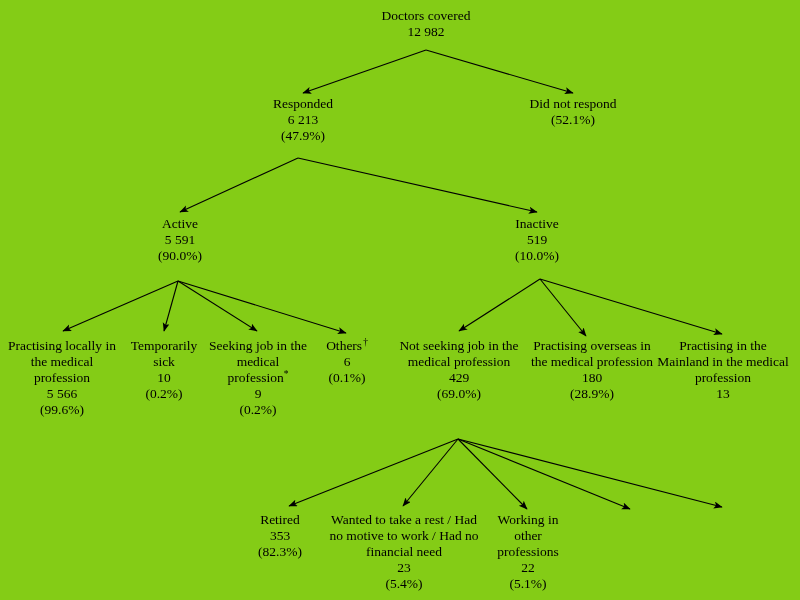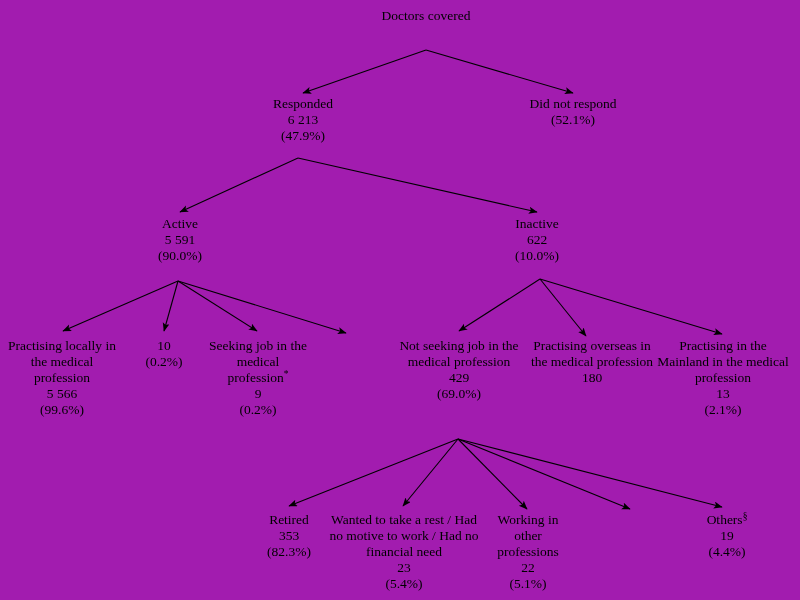--- a/index.html
+++ b/index.html
@@ -9,21 +9,21 @@
   }
   body {
     font-family: "Liberation Serif", "DejaVu Serif", serif;
     color: #000000;
   }
   #canvas {
     position: relative;
     width: 800px;
     height: 600px;
     overflow: hidden;
-    background: #a21caf;
+    background: #84cc16;
   }
   svg#edges {
     position: absolute;
     left: 0;
     top: 0;
     width: 800px;
     height: 600px;
     pointer-events: none;
   }
   .node {
@@ -74,20 +74,21 @@
       <line x1="458" y1="439" x2="289" y2="506"></line>
       <line x1="458" y1="439" x2="403" y2="506"></line>
       <line x1="458" y1="439" x2="527" y2="509"></line>
       <line x1="458" y1="439" x2="630" y2="509"></line>
       <line x1="458" y1="439" x2="722" y2="507"></line>
     </g>
   </svg>
 
   <div class="node" style="left:326px; top:8px; width:200px;">
     <span class="nlabel">Doctors covered</span>
+    <span class="nvalue">12 982</span>
   </div>
 
   <div class="node" style="left:223px; top:96px; width:160px;">
     <span class="nlabel">Responded</span>
     <span class="nvalue">6 213</span>
     <span class="npct">(47.9%)</span>
   </div>
 
   <div class="node" style="left:493px; top:96px; width:160px;">
     <span class="nlabel">Did not respond</span>
@@ -95,77 +96,78 @@
   </div>
 
   <div class="node" style="left:120px; top:216px; width:120px;">
     <span class="nlabel">Active</span>
     <span class="nvalue">5 591</span>
     <span class="npct">(90.0%)</span>
   </div>
 
   <div class="node" style="left:477px; top:216px; width:120px;">
     <span class="nlabel">Inactive</span>
-    <span class="nvalue">622</span>
+    <span class="nvalue">519</span>
     <span class="npct">(10.0%)</span>
   </div>
 
   <div class="node" style="left:2px; top:338px; width:120px;">
     <span class="nlabel">Practising locally in the medical profession</span>
     <span class="nvalue">5 566</span>
     <span class="npct">(99.6%)</span>
   </div>
 
   <div class="node" style="left:124px; top:338px; width:80px;">
+    <span class="nlabel">Temporarily sick</span>
     <span class="nvalue">10</span>
     <span class="npct">(0.2%)</span>
   </div>
 
   <div class="node" style="left:205px; top:338px; width:106px;">
     <span class="nlabel"><span>Seeking job in the medical profession</span><span class="sup">*</span></span>
     <span class="nvalue">9</span>
     <span class="npct">(0.2%)</span>
   </div>
 
+  <div class="node" style="left:306px; top:338px; width:82px;">
+    <span class="nlabel"><span>Others</span><span class="sup sup-tight">†</span></span>
+    <span class="nvalue">6</span>
+    <span class="npct">(0.1%)</span>
+  </div>
 
   <div class="node" style="left:392px; top:338px; width:134px;">
     <span class="nlabel">Not seeking job in the medical profession</span>
     <span class="nvalue">429</span>
     <span class="npct">(69.0%)</span>
   </div>
 
   <div class="node" style="left:520px; top:338px; width:132px;margin-left:6px;">
     <span class="nlabel">Practising overseas in the medical profession</span>
     <span class="nvalue">180</span>
+    <span class="npct">(28.9%)</span>
   </div>
 
   <div class="node" style="left:656px; top:338px; width:134px;">
     <span class="nlabel">Practising in the Mainland in the medical profession</span>
     <span class="nvalue">13</span>
-    <span class="npct">(2.1%)</span>
   </div>
 
-  <div class="node" style="left:244px; top:512px; width:90px;text-align:center;">
+  <div class="node" style="left:235px; top:512px; width:90px;text-align:center;">
     <span class="nlabel">Retired</span>
     <span class="nvalue">353</span>
     <span class="npct">(82.3%)</span>
   </div>
 
   <div class="node" style="left:328px; top:512px; width:152px;">
     <span class="nlabel">Wanted to take a rest / Had no motive to work / Had no financial need</span>
     <span class="nvalue">23</span>
     <span class="npct">(5.4%)</span>
   </div>
 
   <div class="node" style="left:484px; top:512px; width:88px;">
     <span class="nlabel">Working in other professions</span>
     <span class="nvalue">22</span>
     <span class="npct">(5.1%)</span>
   </div>
 
 
-  <div class="node" style="left:684px; top:512px; width:86px;">
-    <span class="nlabel"><span>Others</span><span class="sup">§</span></span>
-    <span class="nvalue">19</span>
-    <span class="npct">(4.4%)</span>
-  </div>
 
 </div>
 
 </body></html>

